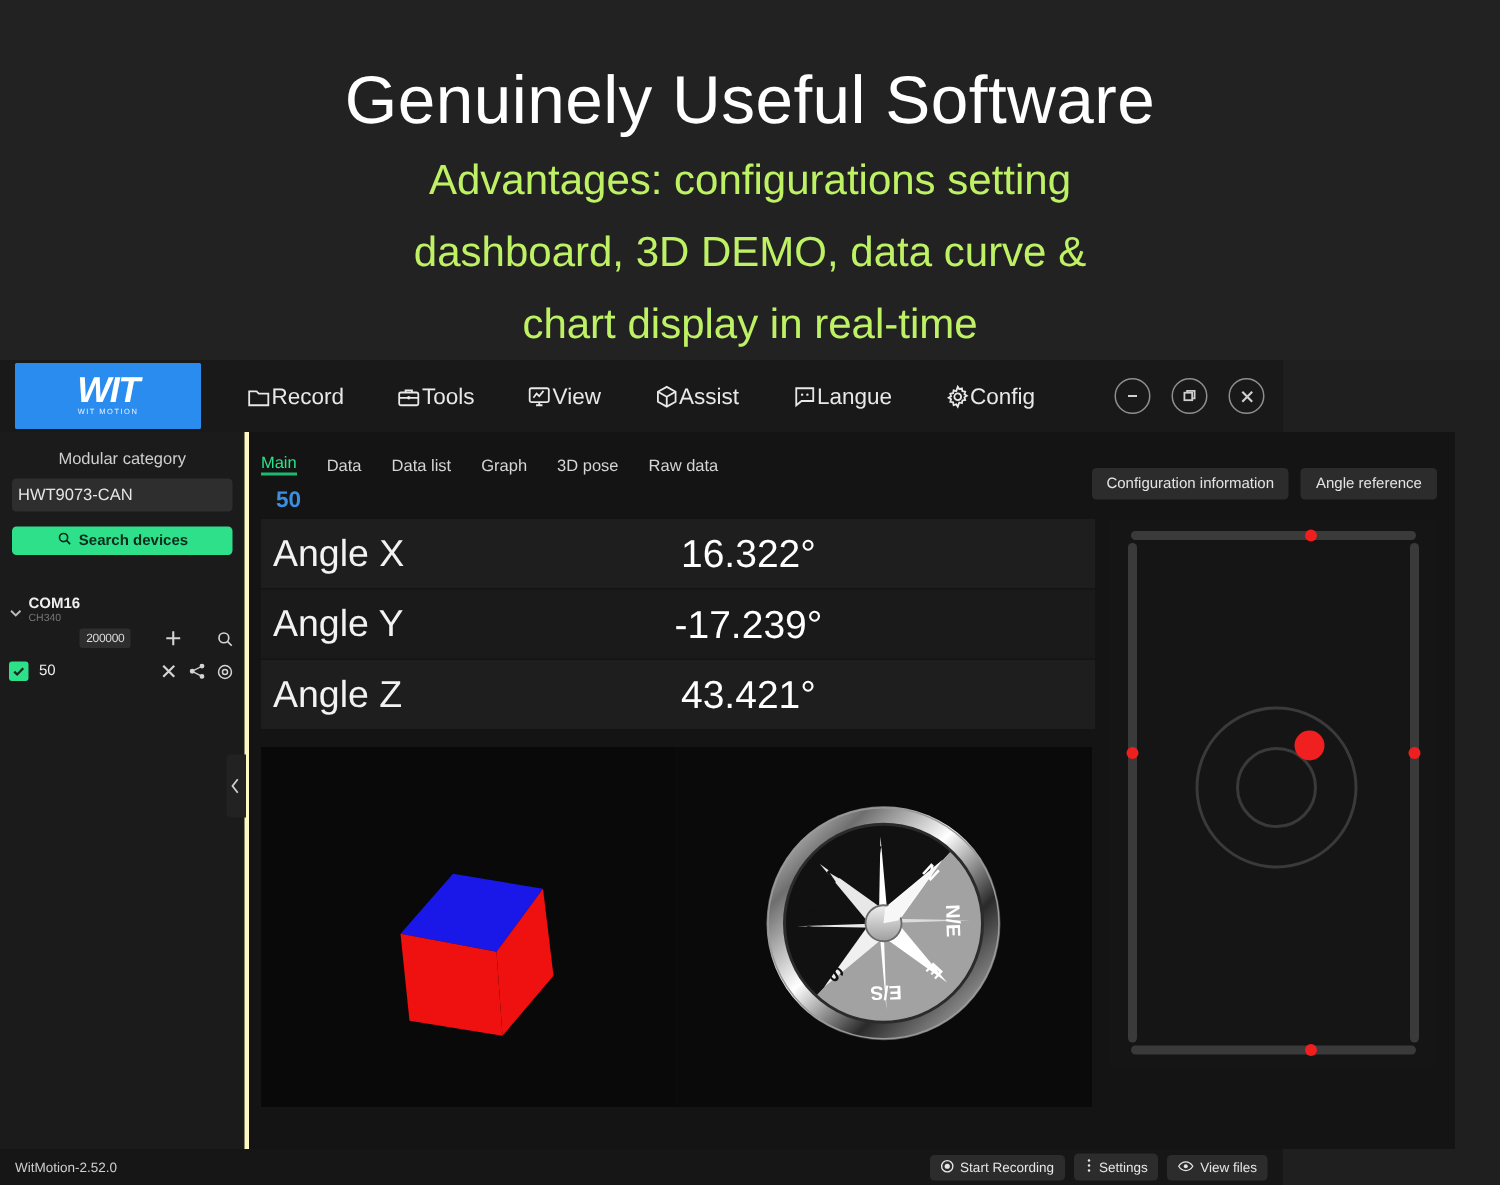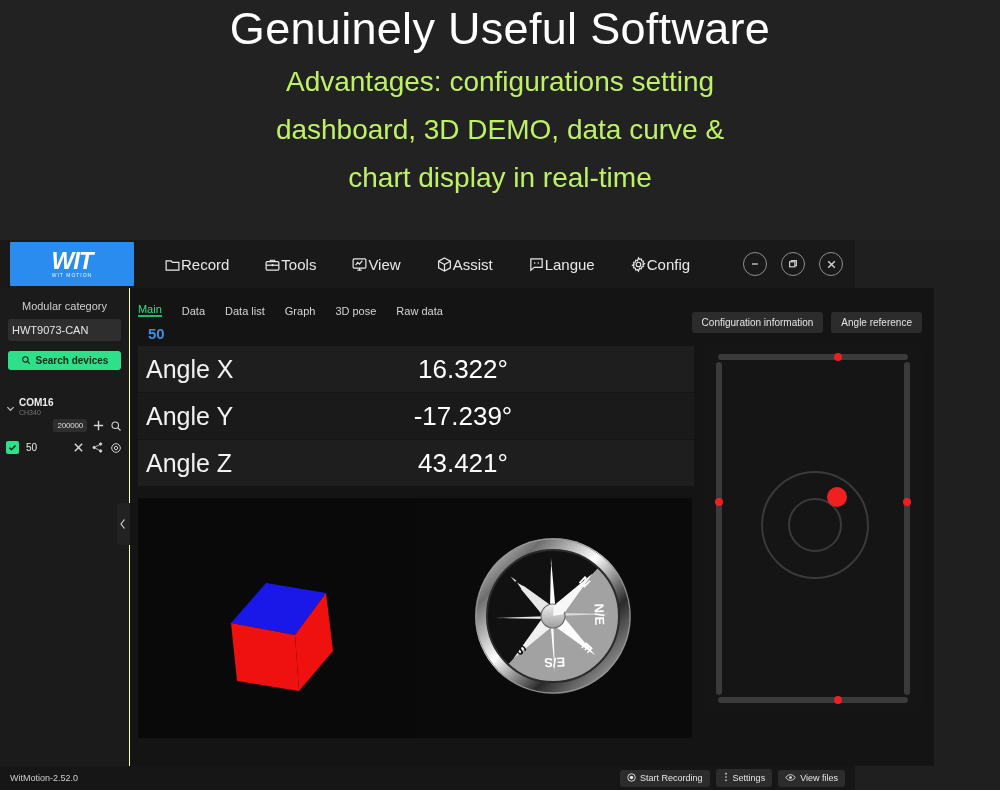--- a/index.html
+++ b/index.html
@@ -5,21 +5,21 @@
   html,body{margin:0;padding:0;}
   body{
     width:1000px;height:790px;overflow:hidden;
     background:#1f1f1f;
     font-family:"Liberation Sans",sans-serif;
     color:#fff;
     -webkit-font-smoothing:antialiased;
   }
   .promo{
     width:1000px;height:240px;background:#222222;
-    display:flex;flex-direction:column;align-items:center;justify-content:flex-start;
+    display:flex;flex-direction:column;align-items:center;justify-content:flex-end;
     padding-top:0;box-sizing:border-box;
   }
   .promo-h1{
     font-size:45px;line-height:58px;font-weight:400;letter-spacing:0.3px;
     color:#ffffff;white-space:nowrap;
   }
   .promo-sub{
     font-size:28px;line-height:48px;font-weight:400;color:#bef264;white-space:nowrap;
   }
 
@@ -51,41 +51,41 @@
 
   .wctrls{position:absolute;right:12px;top:0;height:48px;display:flex;align-items:center;gap:14px;}
   .wbtn{
     width:22px;height:22px;border-radius:50%;border:1px solid #8e8e8e;
     display:flex;align-items:center;justify-content:center;cursor:pointer;color:#cfcfcf;
   }
 
   
   .appbody{display:flex;height:478px;}
   .sidebar{
-    width:188px;background:#1b1b1b;border-right:1px solid #fef9c3;
+    width:188px;background:#1b1b1b;border-right:3px solid #fef9c3;
     box-sizing:border-box;padding:8px 0 0 0;position:relative;
   }
   .side-title{font-size:11px;color:#cfcfcf;text-align:center;padding:4px 0 7px;}
   .module-field{
     margin:0 8px;height:22px;background:#2e2e2e;border-radius:3px;
     display:flex;align-items:center;padding-left:4px;box-sizing:border-box;
     font-size:11px;color:#e6e6e6;cursor:pointer;
   }
   .search-btn{
     margin:10px 8px 0;height:19px;background:#2ee08a;border-radius:3px;
     display:flex;align-items:center;justify-content:center;gap:5px;
     font-size:10px;color:#0d2a1c;font-weight:600;cursor:pointer;
   }
   .com-row{
     margin:12px 6px 0 6px;display:flex;align-items:center;
   }
   .caret{width:13px;color:#bdbdbd;font-size:9px;padding-top:4px;cursor:pointer;}
   .com-name{font-size:10px;color:#eeeeee;line-height:11px;font-weight:600;}
   .com-chip{font-size:7px;color:#767676;line-height:10px;}
-  .com-right{margin-left:auto;display:flex;align-items:center;gap:5px;padding-top:1px;margin-top:36px;}
+  .com-right{margin-left:auto;display:flex;align-items:center;gap:22px;padding-top:1px;margin-top:36px;}
   .baud{
     background:#2e2e2e;border-radius:2px;font-size:8px;color:#dcdcdc;
     padding:2px 4px;cursor:pointer;letter-spacing:-0.2px;
   }
   .mini-ico{width:13px;height:13px;color:#d4d4d4;cursor:pointer;display:flex;align-items:center;justify-content:center;}
 
   .dev-row{margin:9px 6px 0 6px;display:flex;align-items:center;}
   .chk{
     width:13px;height:13px;background:#2ee08a;border-radius:2px;
     display:flex;align-items:center;justify-content:center;cursor:pointer;

